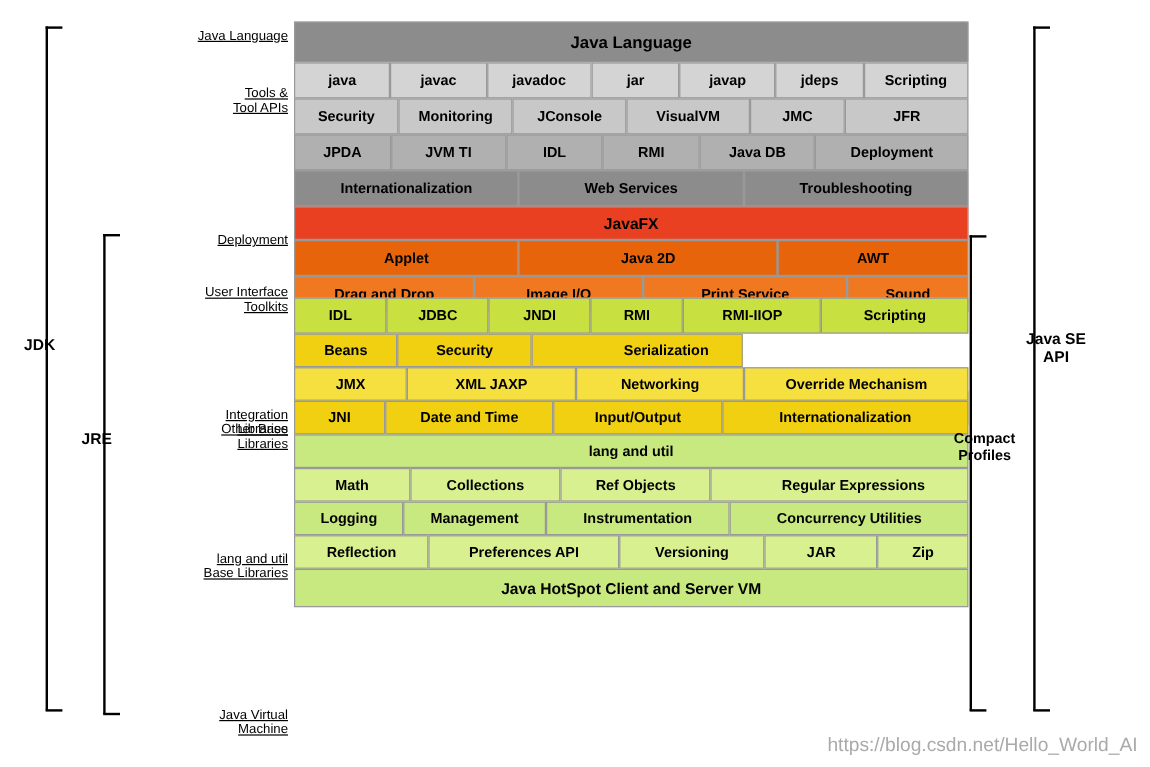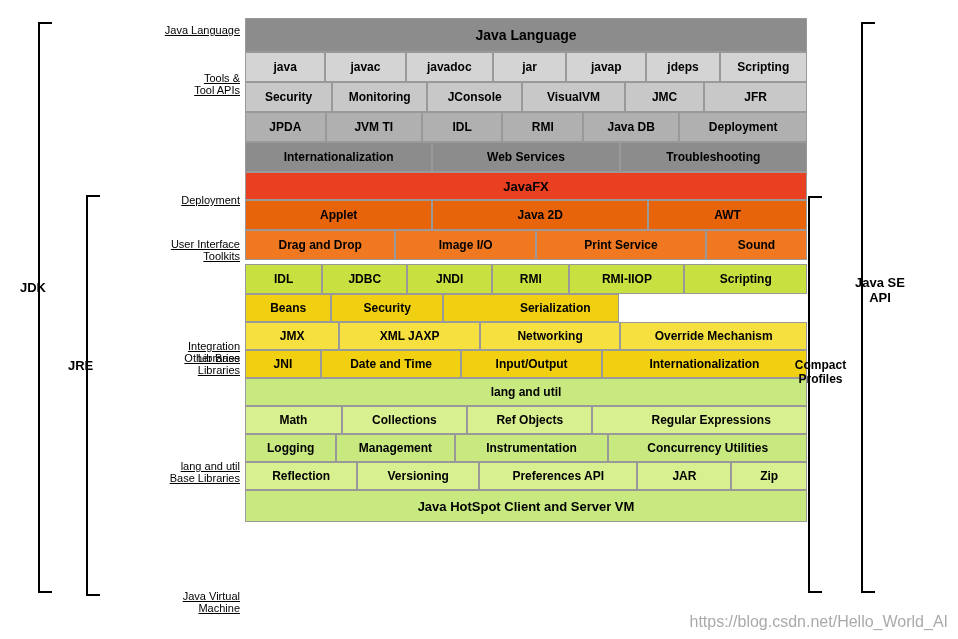--- a/index.html
+++ b/index.html
@@ -159,21 +159,21 @@
     <div class="row" style="height:28px;">
       <div class="cell red-orange" style="width:100%; height:28px; font-size:13px;">JavaFX</div>
     </div>
 
     <div class="row" style="height:30px;">
       <div class="cell orange-dark" style="flex:1.3; height:30px;">Applet</div>
       <div class="cell orange-dark" style="flex:1.5; height:30px;">Java 2D</div>
       <div class="cell orange-dark" style="flex:1.1; height:30px;">AWT</div>
     </div>
 
-    <div class="row" style="height:34px;">
+    <div class="row" style="height:18px;">
       <div class="cell orange-med" style="flex:1.5; height:30px;">Drag and Drop</div>
       <div class="cell orange-med" style="flex:1.4; height:30px;">Image I/O</div>
       <div class="cell orange-med" style="flex:1.7; height:30px;">Print Service</div>
       <div class="cell orange-med" style="flex:1; height:30px;">Sound</div>
     </div>
 
     <div class="row" style="height:30px;">
       <div class="cell yellow-green" style="flex:1; height:30px;">IDL</div>
       <div class="cell yellow-green" style="flex:1.1; height:30px;">JDBC</div>
       <div class="cell yellow-green" style="flex:1.1; height:30px;">JNDI</div>
@@ -216,22 +216,22 @@
 
     <div class="row" style="height:28px;">
       <div class="cell green-light" style="flex:1; height:28px;">Logging</div>
       <div class="cell green-light" style="flex:1.3; height:28px;">Management</div>
       <div class="cell green-light" style="flex:1.7; height:28px;">Instrumentation</div>
       <div class="cell green-light" style="flex:2.2; height:28px;">Concurrency Utilities</div>
     </div>
 
     <div class="row" style="height:28px;">
       <div class="cell green-lighter" style="flex:1.2; height:28px;">Reflection</div>
+      <div class="cell green-lighter" style="flex:1.7; height:28px;">Preferences API</div>
       <div class="cell green-lighter" style="flex:1.3; height:28px;">Versioning</div>
-      <div class="cell green-lighter" style="flex:1.7; height:28px;">Preferences API</div>
       <div class="cell green-lighter" style="flex:1; height:28px;">JAR</div>
       <div class="cell green-lighter" style="flex:0.8; height:28px;">Zip</div>
     </div>
 
     <div class="row" style="height:32px;">
       <div class="cell green-light" style="width:100%; height:32px; font-size:13px;">Java HotSpot Client and Server VM</div>
     </div>
 
   </div>
 

